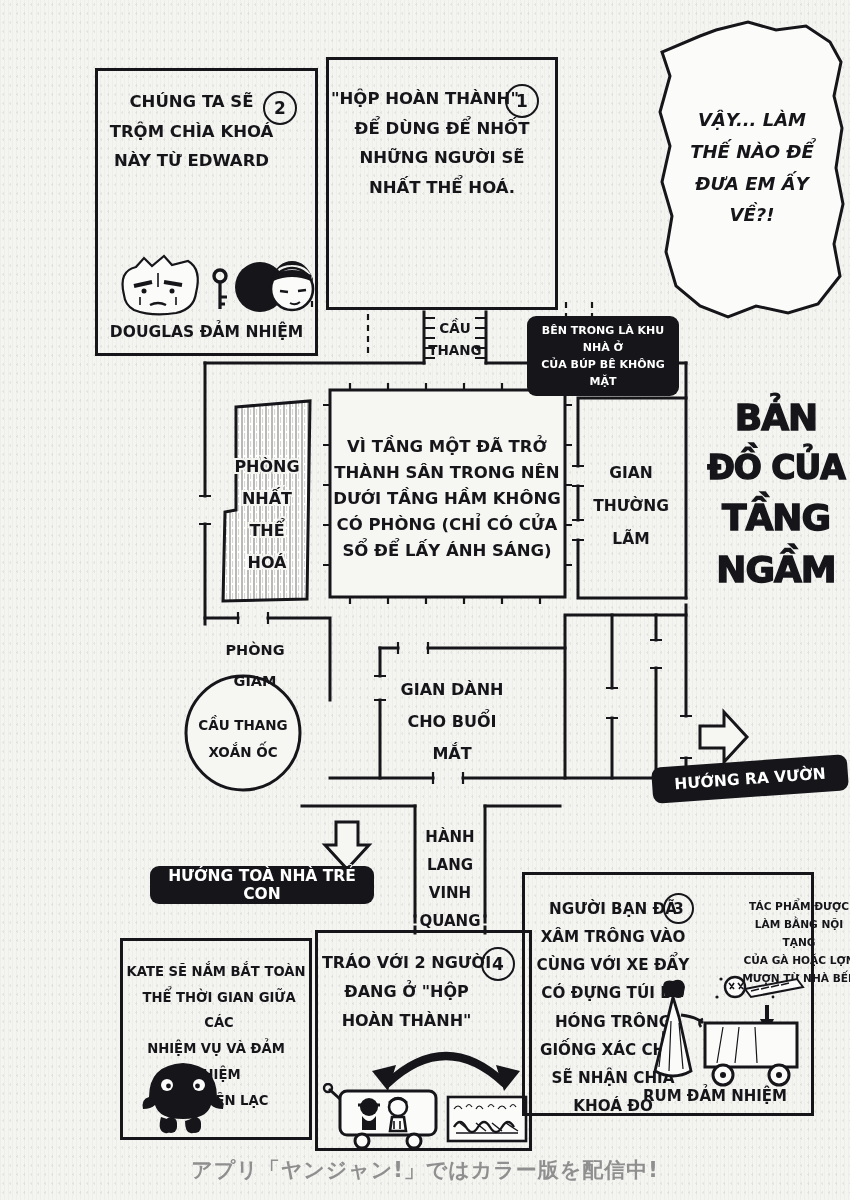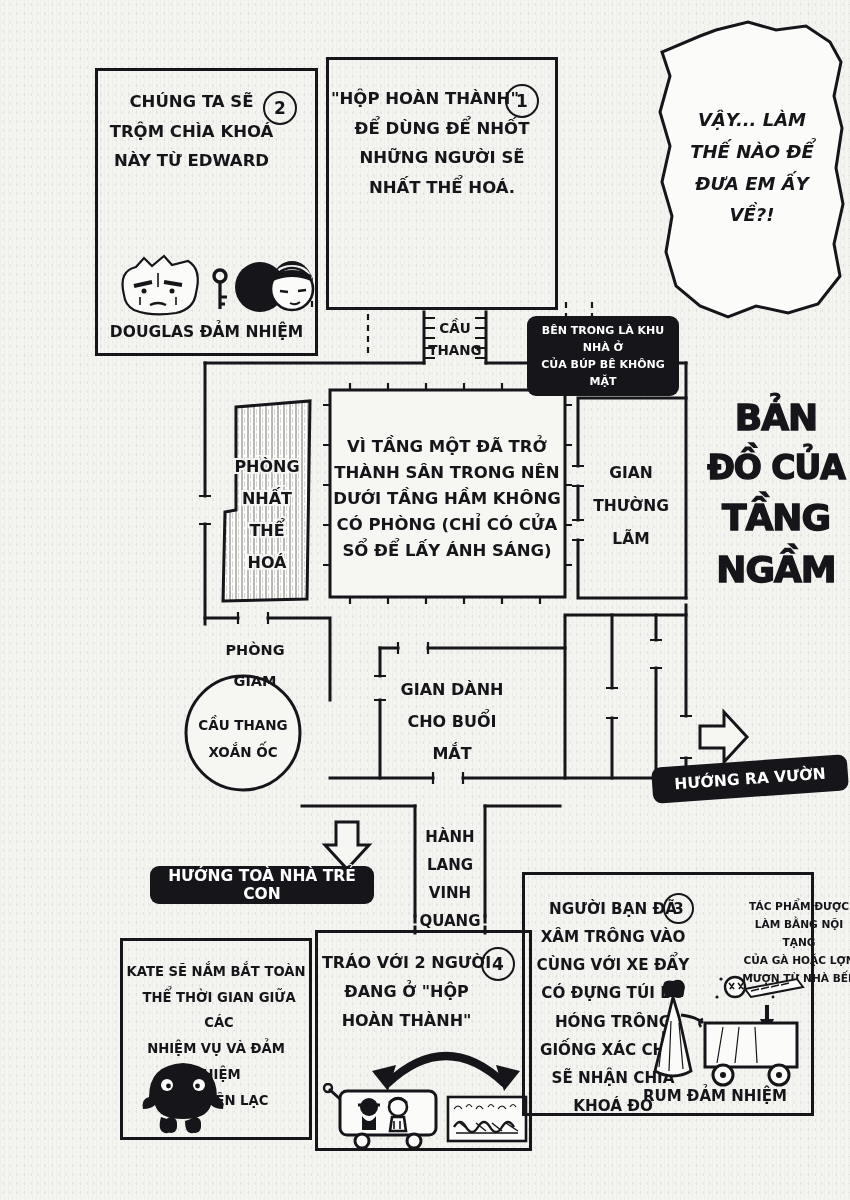--- a/index.html
+++ b/index.html
@@ -323,14 +323,15 @@
       <path d="M76,56 l-6,36 M92,56 l-4,36 M108,56 l2,36" stroke="#15151a" stroke-width="1.2" fill="none"></path>
       <circle cx="76" cy="104" r="10" fill="#fbfbf9" stroke="#15151a" stroke-width="3"></circle>
       <circle cx="76" cy="104" r="3" fill="#15151a"></circle>
       <circle cx="132" cy="104" r="10" fill="#fbfbf9" stroke="#15151a" stroke-width="3"></circle>
       <circle cx="132" cy="104" r="3" fill="#15151a"></circle>
     </svg>
 
     <div class="fig-caption" style="position:absolute; right:6px; bottom:8px; width:180px; font-size:15px;"><span>RUM ĐẢM NHIỆM</span></div>
   </div>
 
+  <div class="caption-strip" style="top:1156px;"><span>アプリ「ヤンジャン!」ではカラー版を配信中!</span></div>
 
 </div>
 
 </body></html>

